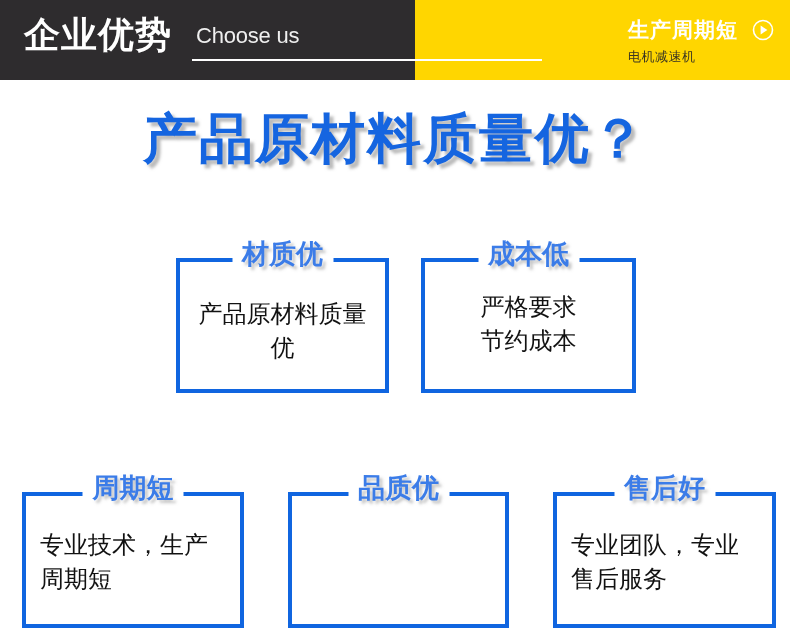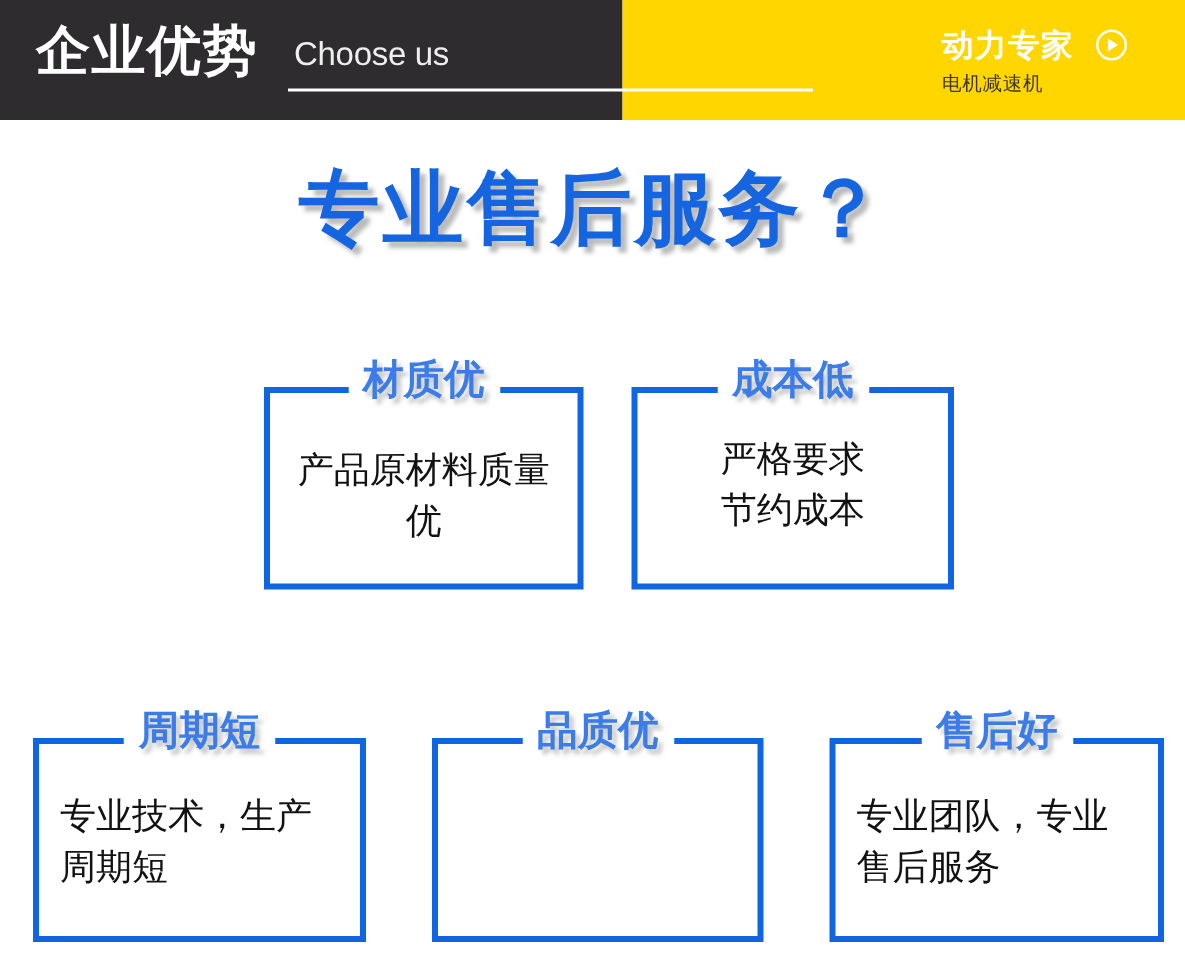--- a/index.html
+++ b/index.html
@@ -208,32 +208,32 @@
   <div class="header-dark"></div>
   <div class="header-yellow"></div>
 
   <div class="header-title-cn">企业优势</div>
 
   <div class="header-title-en">Choose us</div>
 
   <div class="header-rule"></div>
 
   <div class="brand-block">
-    <span class="brand-main">动力专家</span>
+    <span class="brand-main">生产周期短</span>
     <span class="brand-arrow">
       <svg width="22" height="22" viewBox="0 0 22 22">
         <circle cx="11" cy="11" r="9.5" fill="none" stroke="#ffffff" stroke-width="1.6"></circle>
         <polygon points="8.6,6.6 15.4,11 8.6,15.4" fill="#ffffff"></polygon>
       </svg>
     </span>
     <div class="brand-sub">电机减速机</div>
   </div>
 </div>
 
-<div class="headline">专业售后服务？</div>
+<div class="headline">产品原材料质量优？</div>
 
 <div class="box" id="box-material">
   <div class="box-title">材质优</div>
   <div class="box-body">产品原材料质量优</div>
 </div>
 
 <div class="box" id="box-cost">
   <div class="box-title">成本低</div>
   <div class="box-body">
     <div>严格要求</div>

